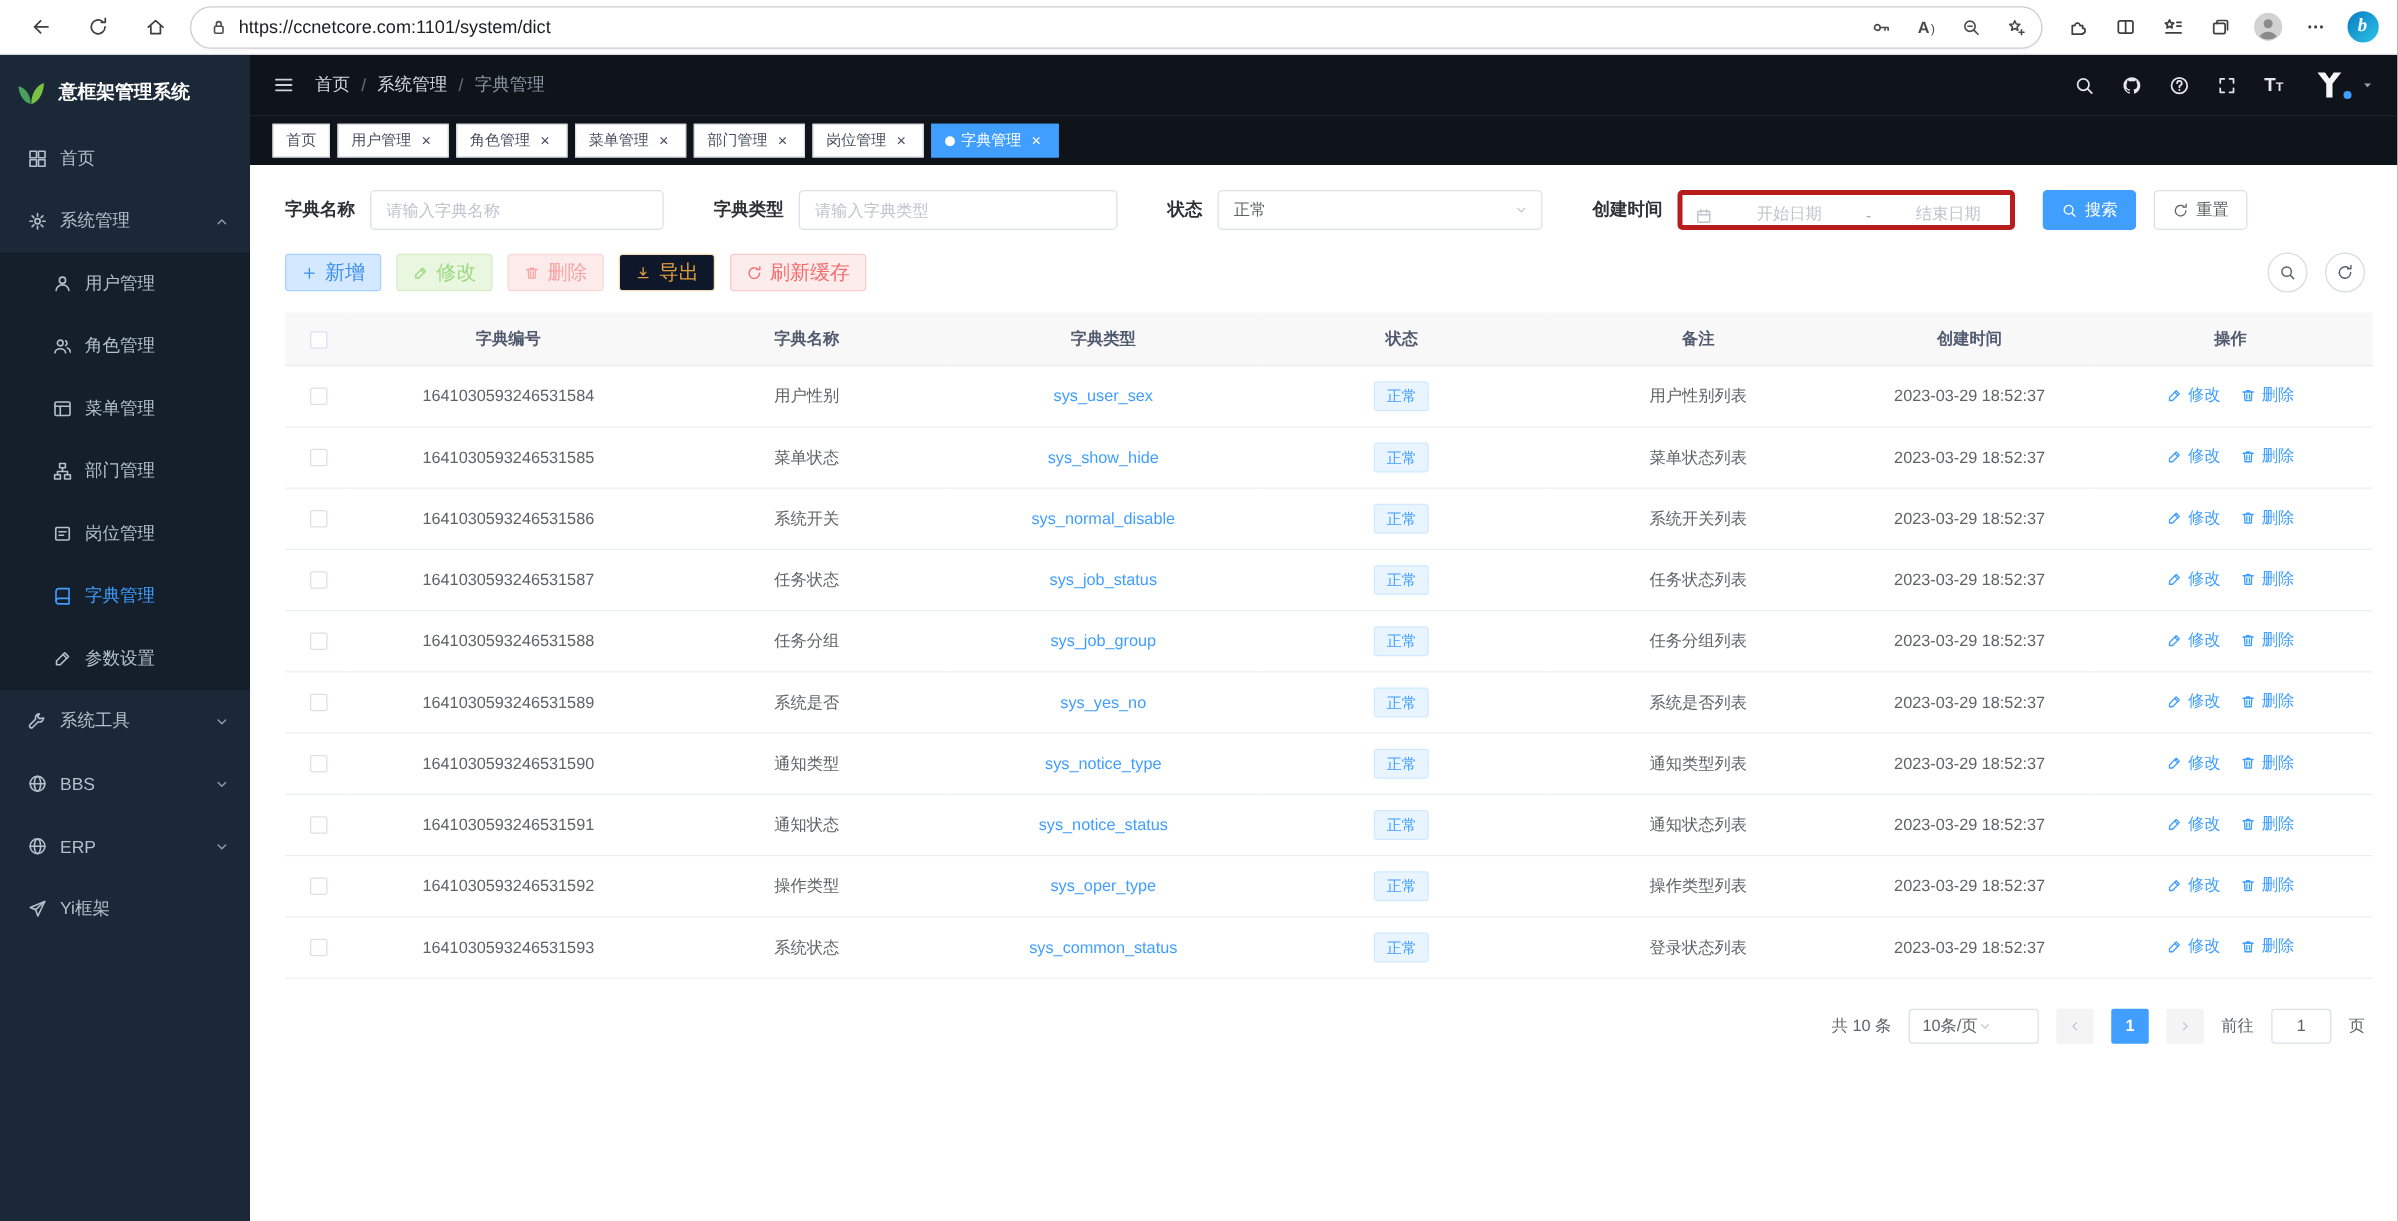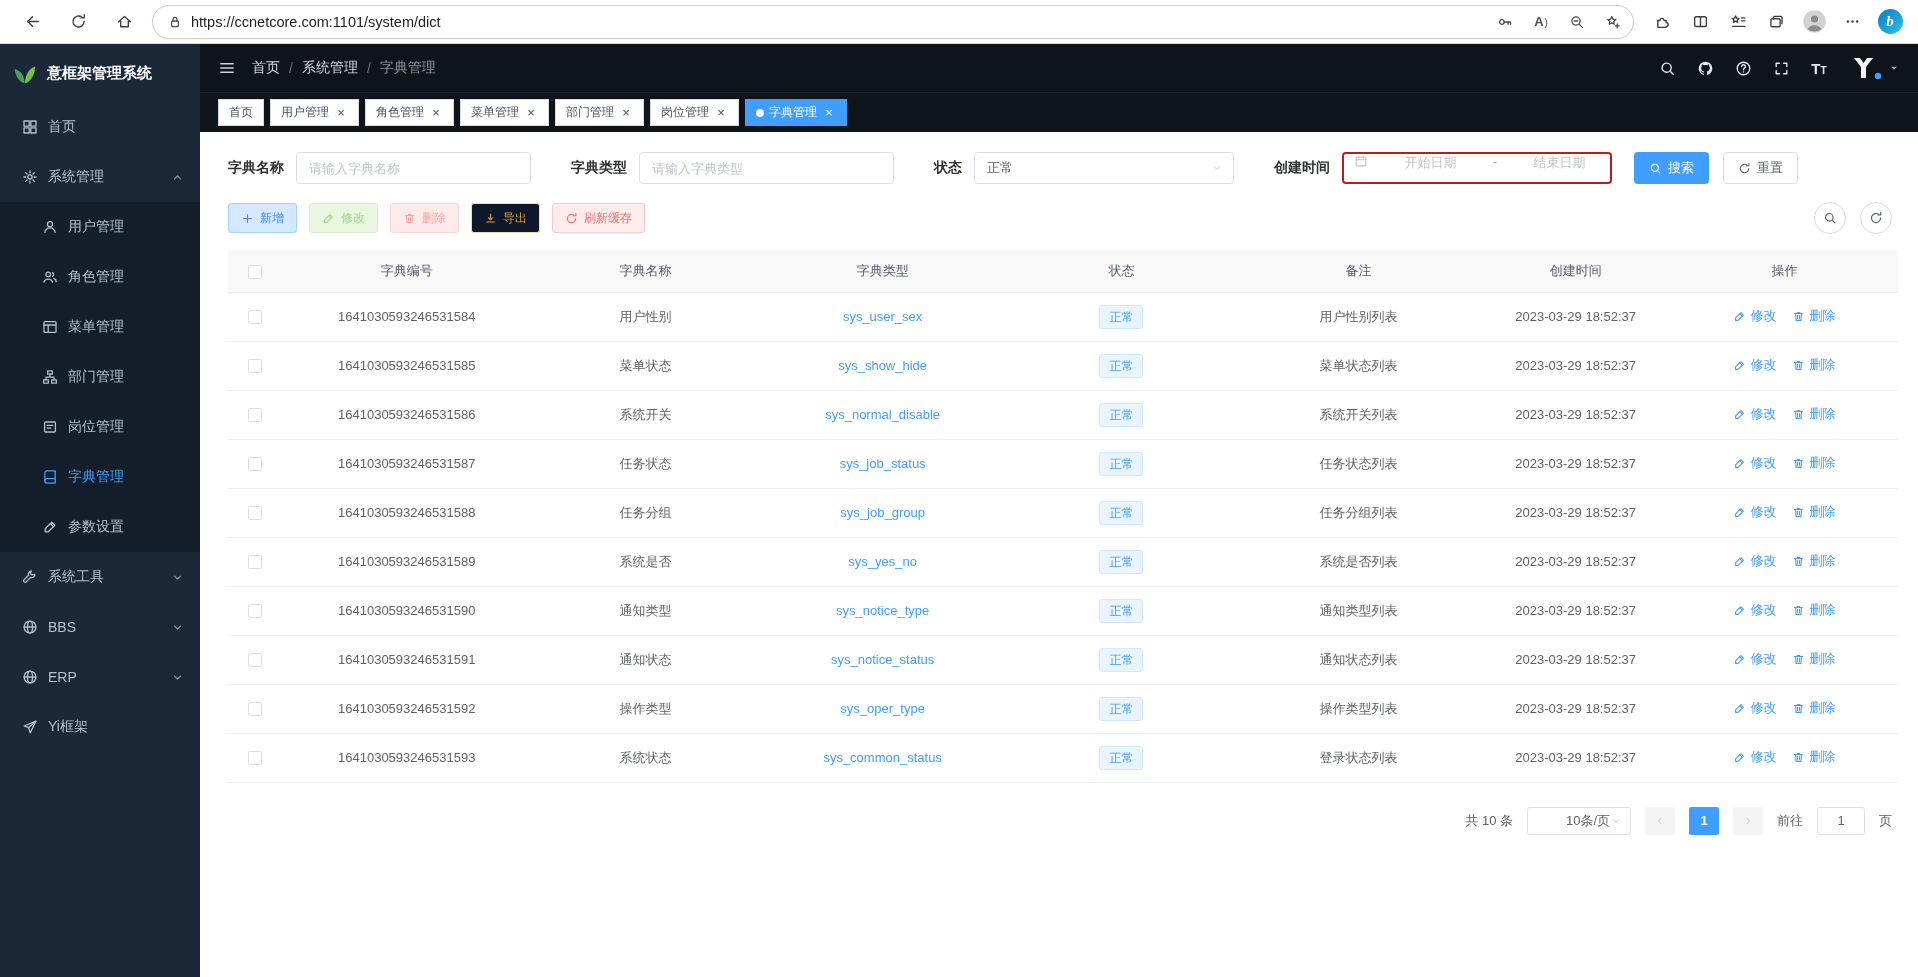--- a/index.html
+++ b/index.html
@@ -67,53 +67,53 @@
 .content{flex:1;background:#fff;padding:20px 20px 0 28px;min-height:0}
 .filters{display:flex;align-items:center;font-size:14px;color:#303133}
 .fg{display:flex;align-items:center;margin-right:40px}
 .fl{font-weight:700;margin-right:12px;white-space:nowrap}
 .inp{height:32px;border:1px solid #dcdfe6;border-radius:4px;padding:0 12px;font-size:13px;color:#606266;outline:none;font-family:inherit}
 .inp::placeholder{color:#c0c4cc}
 .w1{width:235px}.w2{width:255px}
 .sel{width:260px;height:32px;border:1px solid #dcdfe6;border-radius:4px;display:flex;align-items:center;justify-content:space-between;padding:0 10px 0 12px;font-size:13px;color:#606266;cursor:pointer}
 .sel .car,.psel .car{display:flex;color:#c0c4cc}
 .sel .car svg.ic,.psel .car svg.ic{width:12px;height:12px}
-.dater{width:270px;height:32px;border:2px solid #b91c1c;border-radius:4px;display:flex;align-items:flex-start;gap:22px;padding:0 10px;font-size:13px;color:#c0c4cc;cursor:text}
+.dater{width:270px;height:32px;border:4px solid #b91c1c;border-radius:4px;display:flex;align-items:flex-end;gap:22px;padding:0 10px;font-size:13px;color:#c0c4cc;cursor:text}
 .dater .cal{display:flex;color:#c0c4cc}
 .dater .cal svg.ic{width:14px;height:14px}
 .dater span.ph{flex:1;text-align:center}
 .dsep{color:#a8abb0}
 .btn{height:32px;border-radius:4px;border:1px solid transparent;display:inline-flex;align-items:center;gap:6px;font-size:13px;padding:0 14px;cursor:pointer;font-family:inherit;white-space:nowrap}
 .btn svg.ic{width:13px;height:13px}
 .btn-search{background:var(--accent,#409eff);color:#fff;margin-left:-6px}
 .btn-reset{background:#fff;border-color:#dcdfe6;color:#606266;margin-left:14px}
 
 .toolbar{display:flex;align-items:center;gap:12px;margin-top:18px}
-.btn-mini{height:30px;padding:0 12px;font-size:12px;border-radius:3px}
+.btn-mini{height:30px;padding:0 12px;font-size:16px;border-radius:3px}
 .btn-add{background:#d4e9ff;border-color:#a6d2ff;color:#3c8ff0}
 .btn-edit{background:#e9f7e0;border-color:#d5eec6;color:#9ed981;cursor:not-allowed}
 .btn-del{background:#fdeaea;border-color:#fad8d8;color:#f4a5a5;cursor:not-allowed}
 .btn-exp{background:#0f172a;border-color:#f3ddb4;color:#e09d3c}
 .btn-cache{background:#fdecec;border-color:#f9caca;color:#f56c6c}
 .tool-right{margin-left:auto;display:flex;align-items:center;gap:14px;padding-right:6px}
 .circ{width:32px;height:32px;border-radius:50%;border:1px solid #d9dce0;background:#fff;color:#5a5e66;display:flex;align-items:center;justify-content:center;cursor:pointer}
 .circ svg.ic{width:14px;height:14px}
 
 table.tbl{width:100%;border-collapse:collapse;margin-top:16px;font-size:13px;color:#606266;table-layout:fixed}
-.tbl th{background:#f8f8f9;color:#515a6e;font-weight:400;height:42px;border-bottom:1px solid #e9ebef;white-space:nowrap;text-align:center}
+.tbl th{background:#f8f8f9;color:#515a6e;font-weight:700;height:42px;border-bottom:1px solid #e9ebef;white-space:nowrap;text-align:center}
 .tbl td{height:49px;border-bottom:1px solid #ebeef5;text-align:center;white-space:nowrap;overflow:hidden;text-overflow:ellipsis}
 .cb{display:inline-block;width:14px;height:14px;border:1px solid #dcdfe6;border-radius:2px;background:#fff;vertical-align:middle;cursor:pointer}
 .link{color:var(--accent,#409eff);cursor:pointer}
 .tag{display:inline-block;height:24px;line-height:22px;padding:0 9px;background:var(--tag-bg,#e8f4ff);border:1px solid var(--tag-border,#d1e9ff);color:var(--accent,#409eff);border-radius:3px;font-size:12px}
 .op{display:inline-flex;align-items:center;gap:4px;color:var(--accent,#409eff);cursor:pointer}
 .op svg.ic{width:13px;height:13px}
 .op + .op{margin-left:16px}
 
 .pager{display:flex;align-items:center;justify-content:flex-end;gap:14px;margin-top:24px;font-size:13px;color:#606266;padding-right:6px}
-.psel{width:104px;height:28px;border:1px solid #dcdfe6;border-radius:3px;display:flex;align-items:center;justify-content:flex-end;padding:0 8px 0 10px;cursor:pointer}
+.psel{width:104px;height:28px;border:1px solid #dcdfe6;border-radius:3px;display:flex;align-items:center;justify-content:flex-start;padding:0 8px 0 10px;cursor:pointer}
 .pbtn{min-width:30px;height:28px;background:#f4f4f5;border:none;border-radius:2px;color:#c0c4cc;display:flex;align-items:center;justify-content:center;cursor:pointer}
 .pbtn svg.ic{width:12px;height:12px}
 .pcur{min-width:30px;height:28px;background:var(--accent,#409eff);border-radius:2px;color:#fff;display:flex;align-items:center;justify-content:center;font-weight:700;cursor:pointer}
 .goto-input{width:48px;height:28px;border:1px solid #dcdfe6;border-radius:3px;text-align:center;font-size:13px;color:#606266;outline:none;font-family:inherit}
 </style>
 </head>
 <body>
 
 <div class="screen">
 

